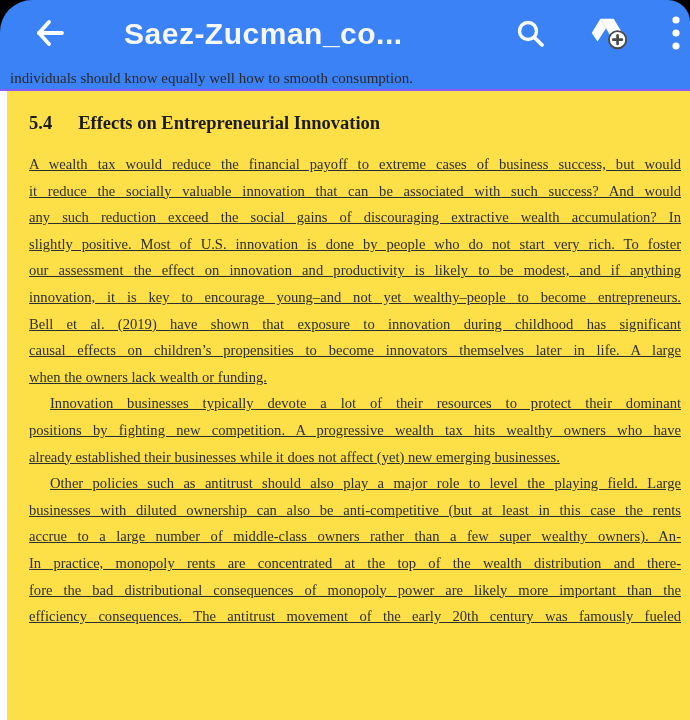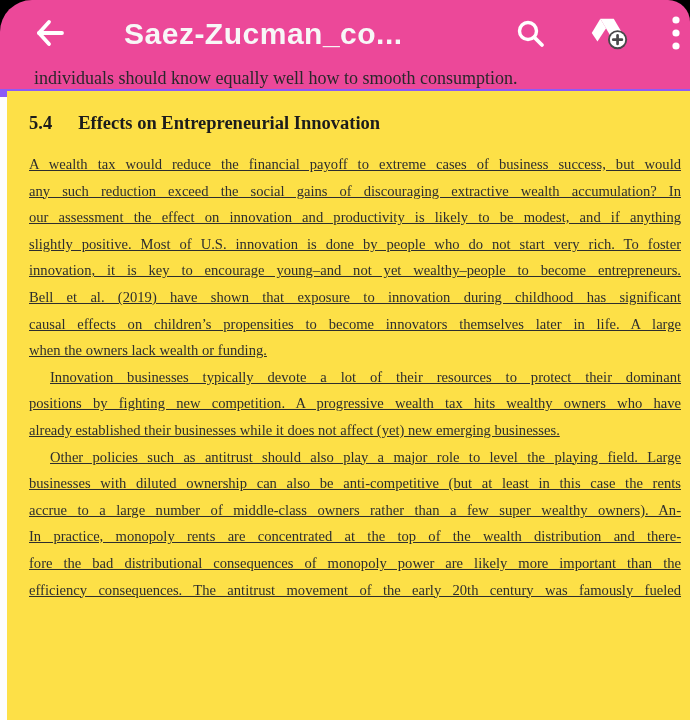--- a/index.html
+++ b/index.html
@@ -5,37 +5,37 @@
   html,body{margin:0;padding:0;}
   body{
     width:690px;height:720px;position:relative;overflow:hidden;
     background:#fdfdfd;font-family:"Liberation Sans",sans-serif;
   }
   
   .top-black{position:absolute;top:0;left:0;width:690px;height:52px;background:#000;}
   
   .appbar{
     position:absolute;top:0;left:0;width:690px;height:89px;
-    background:#ec4899;border-radius:32px 22px 0 0;
-    border-bottom:8px solid #8b5cf6;box-sizing:content-box;
+    background:#3b82f6;border-radius:32px 22px 0 0;
+    border-bottom:2px solid #8b5cf6;box-sizing:content-box;
   }
   .appbar-row{height:68px;display:flex;align-items:center;padding-left:26px;}
   .icon-btn{background:none;border:none;padding:0;display:flex;align-items:center;justify-content:center;cursor:pointer;}
   .back-btn{width:48px;height:48px;}
   .bar-title{
     margin-left:50px;color:#f7f7f7;font-weight:700;font-size:30px;letter-spacing:.5px;
     white-space:nowrap;overflow:hidden;
   }
   .bar-actions{margin-left:auto;display:flex;align-items:center;}
   .search-btn{width:48px;height:48px;margin-right:26px;}
   .drive-btn{width:56px;height:48px;margin-right:28px;}
   .more-btn{width:24px;height:48px;margin-right:2px;}
   .peek-line{
-    position:absolute;left:34px;top:69px;width:650px;height:20px;
-    font-family:"Liberation Serif","DejaVu Serif",serif;font-size:18px;line-height:19px;
+    position:absolute;left:10px;top:69px;width:650px;height:20px;
+    font-family:"Liberation Serif","DejaVu Serif",serif;font-size:15px;line-height:19px;
     color:#28282b;white-space:nowrap;overflow:hidden;
   }
   
   .page{position:absolute;top:91px;left:7px;width:690px;height:629px;background:#fde047;}
   .content{position:absolute;left:22px;top:20px;width:652px;}
   .sec-heading{
     font-family:"Liberation Serif","DejaVu Serif",serif;font-weight:700;
     font-size:18.5px;color:#1c1c1c;line-height:24px;margin-bottom:16px;white-space:nowrap;
   }
   .sec-num{margin-right:26px;}
@@ -102,23 +102,24 @@
   <div class="peek-line">individuals should know equally well how to smooth consumption.</div>
 </header>
 
 <main class="page">
   <div class="content">
     <div class="sec-heading">
       <span class="sec-num">5.4</span><span>Effects on Entrepreneurial Innovation</span>
     </div>
     <div>
         <div class="tline">A wealth tax would reduce the financial payoff to extreme cases of business success, but would</div>
+        <div class="tline">it reduce the socially valuable innovation that can be associated with such success? And would</div>
         <div class="tline">any such reduction exceed the social gains of discouraging extractive wealth accumulation? In</div>
+        <div class="tline">slightly positive. Most of U.S. innovation is done by people who do not start very rich. To foster</div>
         <div class="tline">our assessment the effect on innovation and productivity is likely to be modest, and if anything</div>
-        <div class="tline">slightly positive. Most of U.S. innovation is done by people who do not start very rich. To foster</div>
         <div class="tline">innovation, it is key to encourage young–and not yet wealthy–people to become entrepreneurs.</div>
         <div class="tline">Bell et al. (2019) have shown that exposure to innovation during childhood has significant</div>
         <div class="tline">causal effects on children’s propensities to become innovators themselves later in life. A large</div>
         <div class="tline last">when the owners lack wealth or funding.</div>
         <div class="tline indent">Innovation businesses typically devote a lot of their resources to protect their dominant</div>
         <div class="tline">positions by fighting new competition. A progressive wealth tax hits wealthy owners who have</div>
         <div class="tline last">already established their businesses while it does not affect (yet) new emerging businesses.</div>
         <div class="tline indent">Other policies such as antitrust should also play a major role to level the playing field. Large</div>
         <div class="tline">businesses with diluted ownership can also be anti-competitive (but at least in this case the rents</div>
         <div class="tline">accrue to a large number of middle-class owners rather than a few super wealthy owners). An-</div>

